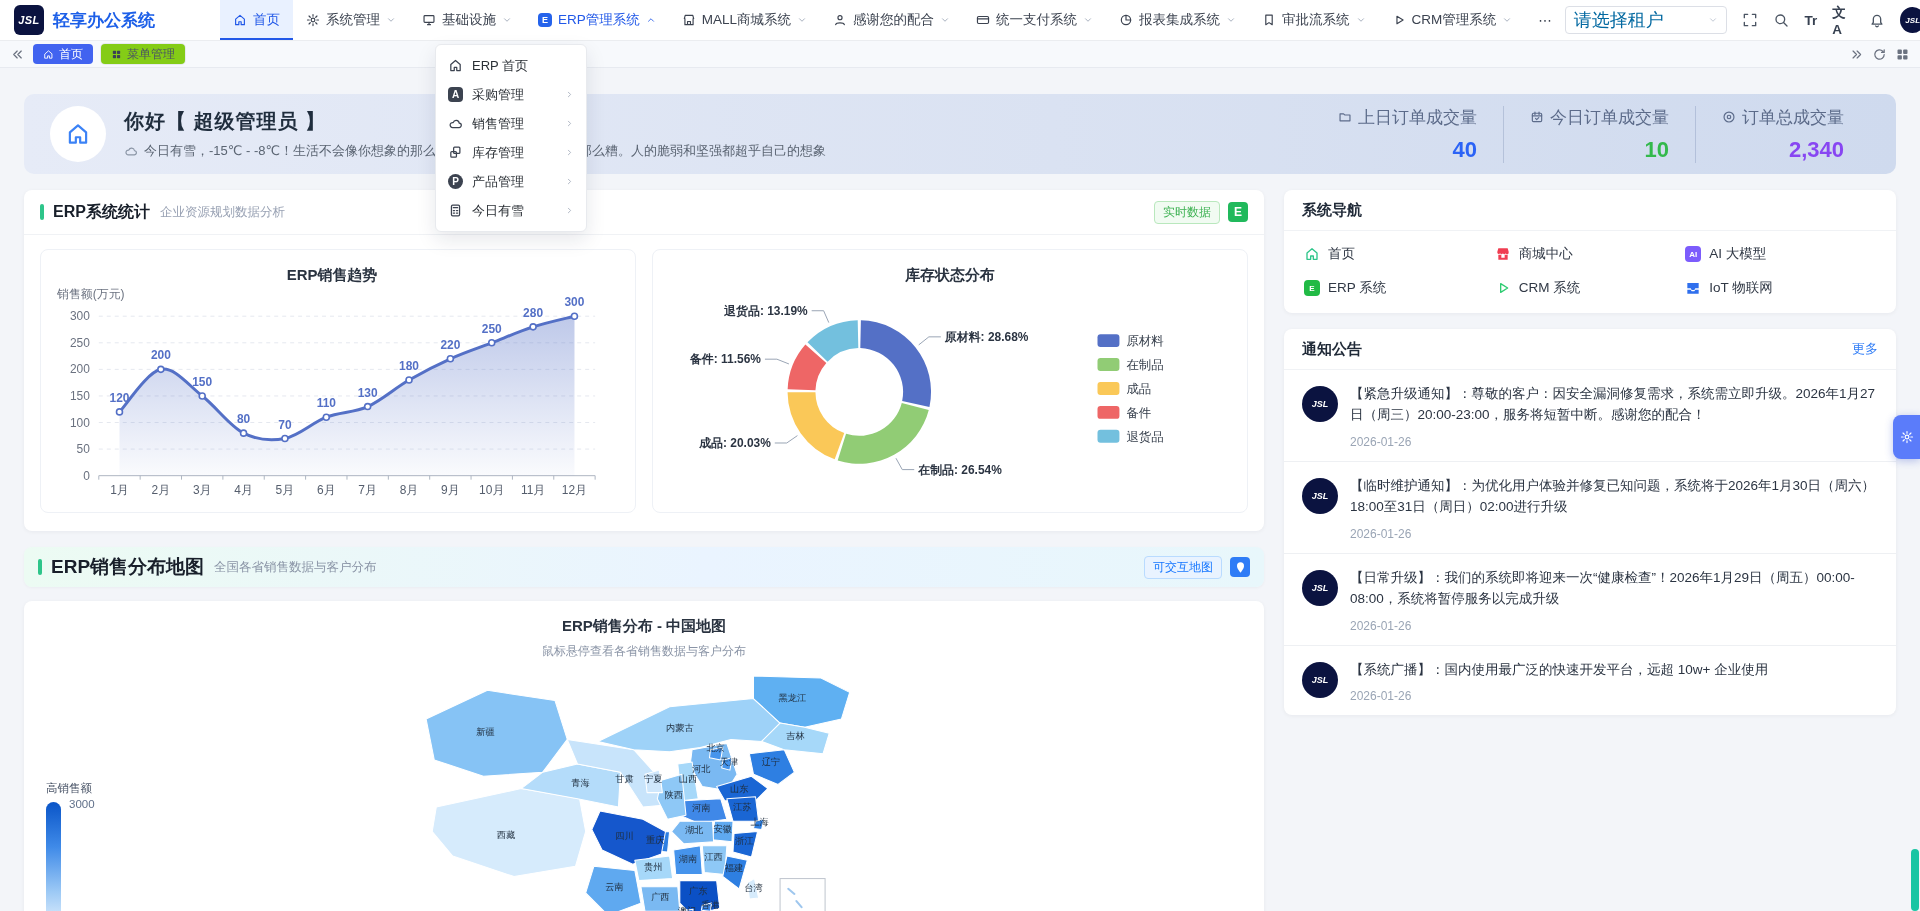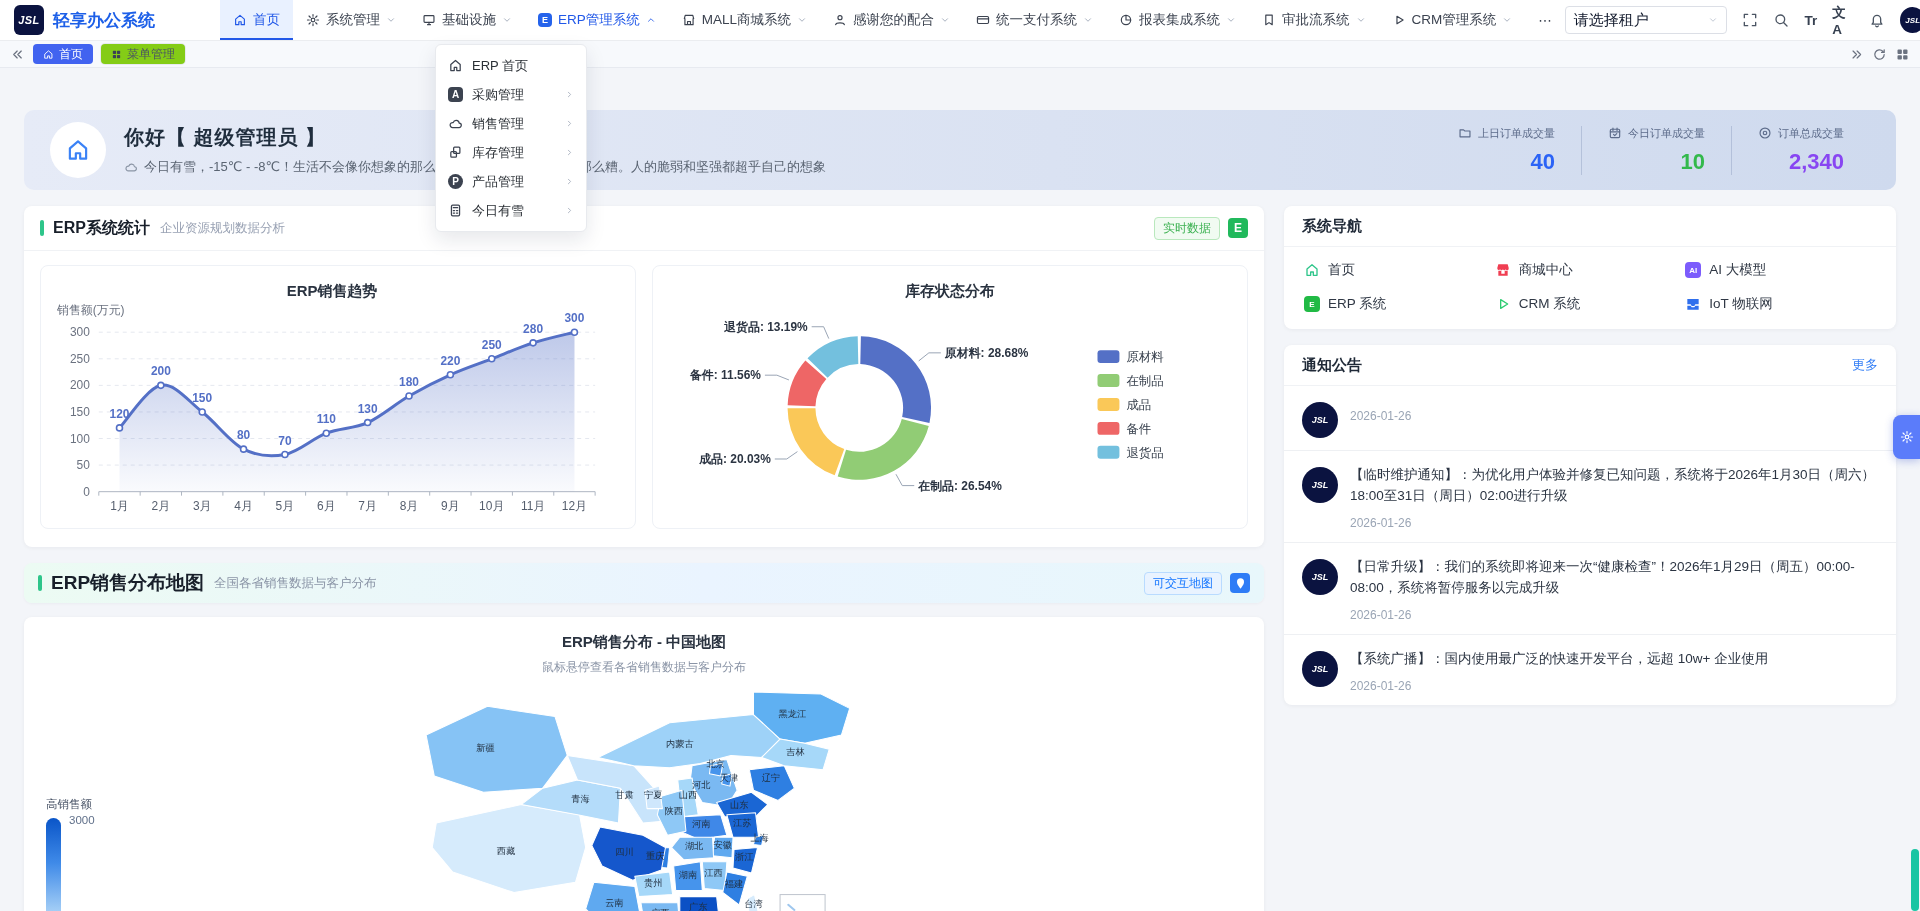--- a/index.html
+++ b/index.html
@@ -13,52 +13,52 @@
     font-style:italic;font-weight:bold;font-size:11px;letter-spacing:.5px;}
   .app-title{font-size:17px;font-weight:bold;color:#1c5fe8;white-space:nowrap;}
   .nav-items{display:flex;align-items:stretch;height:100%;flex:none;}
   .nav-item{display:flex;align-items:center;gap:6px;padding:0 13px;font-size:13.5px;color:#3c4350;cursor:pointer;white-space:nowrap;position:relative;}
   .nav-item .car{width:10px;height:10px;color:#98a2b3;}
   .nav-item.active{color:#2158e8;background:#e9f1ff;box-shadow:inset 0 -2px 0 #2158e8;}
   .nav-item.open{color:#2158e8;}
   .nav-item.open .car{color:#2158e8;}
   .nav-right{display:flex;align-items:center;gap:15px;margin-left:auto;}
   .tenant{width:152px;height:26px;border:1px solid #dcdfe6;border-radius:4px;display:flex;align-items:center;padding:0 8px;gap:6px;background:#fff;cursor:pointer;}
-  .tenant .ph{flex:1;font-size:15px;color:#0f172a;}
+  .tenant .ph{flex:1;font-size:18px;color:#0369a1;}
   .tool{color:#4b5563;cursor:pointer;display:flex;align-items:center;justify-content:center;}
   .tool.txt{font-size:13.5px;font-weight:600;color:#374151;}
   .avatar{width:26px;height:26px;border-radius:50%;background:#0b1340;color:#fff;display:flex;align-items:center;justify-content:center;
     font-style:italic;font-weight:bold;font-size:8px;cursor:pointer;}
   
   .tabbar{height:26px;background:#f7f9fc;border-bottom:1px solid #e7eaf0;display:flex;align-items:center;padding:0 10px;gap:8px;position:relative;z-index:10;}
   .tb-ico{color:#6b7280;cursor:pointer;}
   .tab{height:20px;border-radius:4px;display:flex;align-items:center;gap:5px;padding:0 10px;font-size:12px;cursor:pointer;background:#84cc16;color:#4b5563;box-shadow:0 0 0 1px #e7eaf0;}
   .tab.active{background:#4163f0;color:#fff;box-shadow:none;}
   .tabbar .spacer{flex:1;}
   
   .dropdown{position:absolute;left:435px;top:44px;width:150px;background:#fff;border:1px solid #e8eaee;border-radius:6px;
     box-shadow:0 8px 20px rgba(20,30,60,.10);padding:6px 0;z-index:60;}
   .dd-item{height:29px;display:flex;align-items:center;padding:0 12px;gap:9px;font-size:13px;color:#2b3036;cursor:pointer;}
   .dd-item .lbl{flex:1;}
   .dd-item .arr{color:#98a2b3;width:9px;height:9px;}
   .chip{display:inline-flex;align-items:center;justify-content:center;color:#fff;font-weight:bold;border-radius:4px;}
   
   .main{padding:0 24px;}
-  .banner{margin-top:42px;height:80px;border-radius:10px;background:linear-gradient(90deg,#e6ebf7 0%,#dae2f2 55%,#cfdaee 100%);
+  .banner{margin-top:26px;height:80px;border-radius:10px;background:linear-gradient(90deg,#e6ebf7 0%,#dae2f2 55%,#cfdaee 100%);
     display:flex;align-items:center;padding:0 26px;}
   .hi-circle{width:56px;height:56px;border-radius:50%;background:#fff;display:flex;align-items:center;justify-content:center;flex:none;}
   .hi-circle .i{width:26px;height:26px;color:#3b82f6;}
   .greet{margin-left:18px;}
   .greet .t{font-size:20px;font-weight:bold;color:#1f2d3d;letter-spacing:1px;}
   .greet .w{margin-top:7px;font-size:13px;color:#5a6472;display:flex;align-items:center;gap:6px;}
   .greet .w .i{width:14px;height:14px;color:#8a95a5;}
   .stats{margin-left:auto;display:flex;align-items:center;}
   .stat{padding:0 26px;text-align:right;}
   .stat+.stat{border-left:1px solid rgba(110,130,170,.30);}
-  .stat .lab{font-size:11px;color:#5c6b8a;display:flex;align-items:center;gap:6px;justify-content:flex-end;}
+  .stat .lab{font-size:17px;color:#5c6b8a;display:flex;align-items:center;gap:6px;justify-content:flex-end;}
   .stat .lab .i{width:14px;height:14px;color:#5c6b8a;}
   .stat .val{margin-top:8px;font-size:22px;font-weight:bold;}
   .cols{display:flex;gap:20px;margin-top:16px;align-items:flex-start;}
   .col-left{width:1240px;flex:none;}
   .col-right{flex:1;min-width:0;}
   .card{background:#fff;border-radius:8px;box-shadow:0 1px 4px rgba(16,24,40,.05);}
   .card-head{height:44px;display:flex;align-items:center;padding:0 16px;border-bottom:1px solid #f0f2f5;}
   .gbar{width:4px;height:16px;border-radius:2px;background:#2ec58a;margin-right:9px;flex:none;}
   .card-head .ttl{font-size:16px;font-weight:bold;color:#181f2a;}
   .card-head .sub{font-size:12.5px;color:#98a1b3;margin-left:10px;}
@@ -747,20 +747,21 @@
 
       <div class="card notices-card">
         <div class="panel-head">
           <span>通知公告</span>
           <span class="more">更多</span>
         </div>
         <div id="notices">
             <div class="notice">
               <div class="n-avatar">JSL</div>
               <div>
+                <div class="txt">【紧急升级通知】：尊敬的客户：因安全漏洞修复需求，系统需立即升级。2026年1月27日（周三）20:00-23:00，服务将短暂中断。感谢您的配合！</div>
                 <div class="date">2026-01-26</div>
               </div>
             </div>
             <div class="notice">
               <div class="n-avatar">JSL</div>
               <div>
                 <div class="txt">【临时维护通知】：为优化用户体验并修复已知问题，系统将于2026年1月30日（周六）18:00至31日（周日）02:00进行升级</div>
                 <div class="date">2026-01-26</div>
               </div>
             </div>

